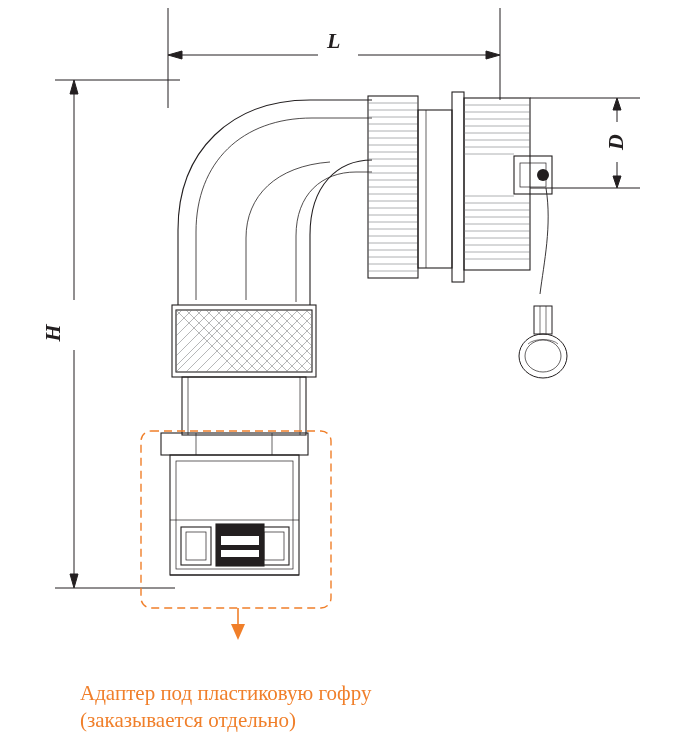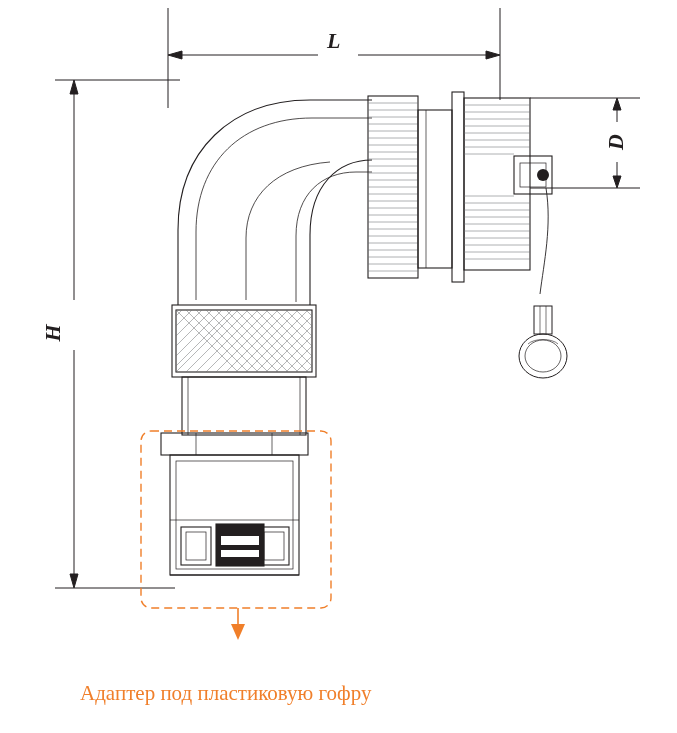--- a/index.html
+++ b/index.html
@@ -256,15 +256,16 @@
   </svg>
 
   <span class="dim-label" id="label-H">H</span>
 
   <span class="dim-label" id="label-L">L</span>
 
   <span class="dim-label" id="label-D">D</span>
 
   <div class="caption">
     <div>Адаптер под пластиковую гофру</div>
+    <div>(заказывается отдельно)</div>
   </div>
 
 </div>
 
 </body></html>

